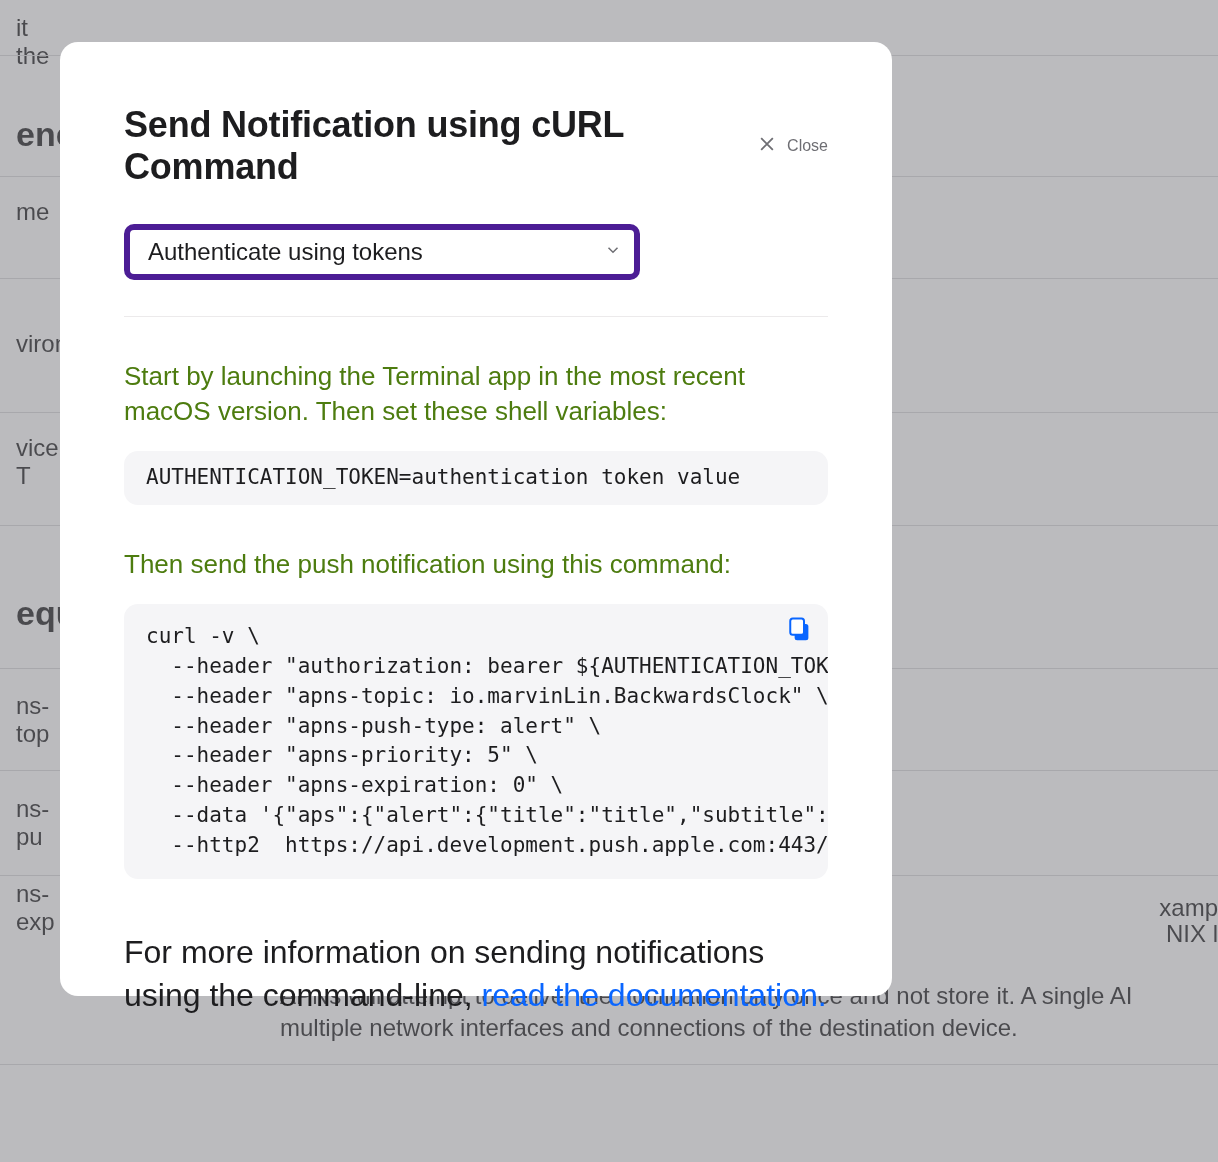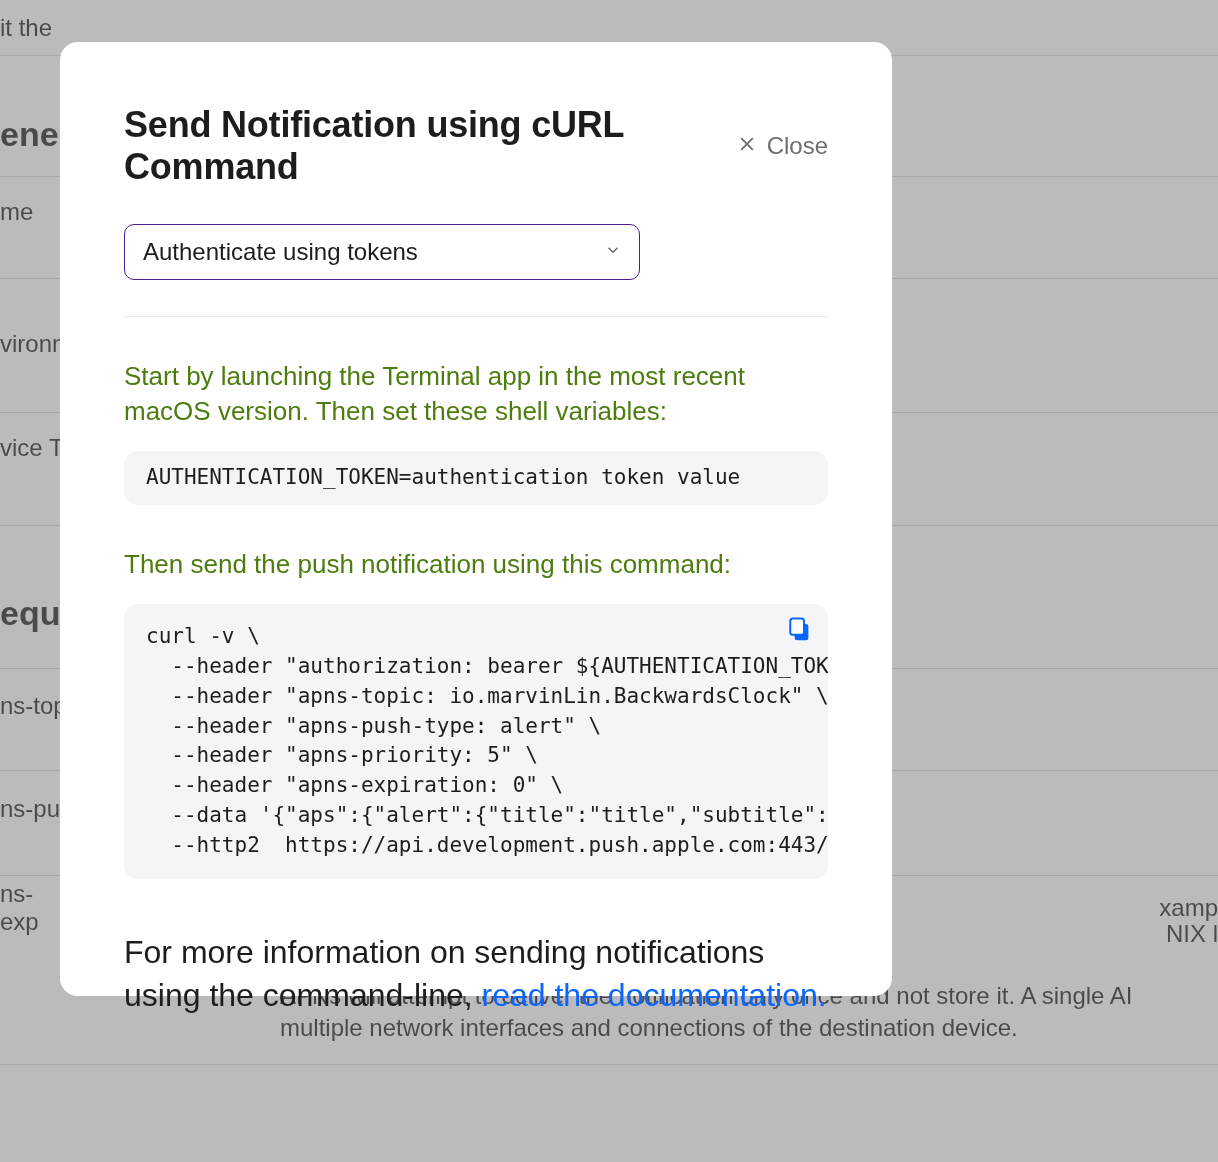--- a/index.html
+++ b/index.html
@@ -63,35 +63,35 @@
     }
     .modal-title {
       font-size: 36px;
       font-weight: 700;
       letter-spacing: -0.2px;
     }
     .close-btn {
       display: flex;
       align-items: center;
       gap: 10px;
-      font-size: 24px;
+      font-size: 16px;
       color: #6e6e73;
       cursor: pointer;
     }
     .close-btn svg { width: 20px; height: 20px; stroke: #6e6e73; stroke-width: 2.2; }
 
     .select-wrap {
       margin-top: 36px;
       width: 516px;
       position: relative;
     }
     .select {
       width: 100%;
       height: 56px;
-      border: 1px solid #4c1d95;
+      border: 6px solid #4c1d95;
       border-radius: 10px;
       background: #fff;
       padding: 0 48px 0 18px;
       font-size: 24px;
       color: #1d1d1f;
       appearance: none;
       -webkit-appearance: none;
       cursor: pointer;
     }
     .select-chevron {
@@ -144,21 +144,21 @@
       font-size: 32px;
       line-height: 1.35;
       color: #1d1d1f;
     }
     .link { color: #0a66ff; cursor: pointer; }
   </style>
 </head>
 <body>
 
 <div class="bg-page">
-  <div style="padding-left:0; width:68px; overflow:hidden; position:absolute; left:0; top:0; height:1000px;">
+  <div style="padding-left:16px; width:68px; overflow:hidden; position:absolute; left:0; top:0; height:1000px;">
     <div style="position:absolute; top:14px;" class="bg-row-label">it the</div>
     <div style="position:absolute; top:115px; font-size:34px; font-weight:700;">ene</div>
     <div style="position:absolute; top:198px;">me</div>
     <div style="position:absolute; top:330px;">vironn</div>
     <div style="position:absolute; top:434px;">vice T</div>
     <div style="position:absolute; top:594px; font-size:34px; font-weight:700;text-align:center;">equ</div>
     <div style="position:absolute; top:692px;">ns-top</div>
     <div style="position:absolute; top:795px;">ns-pu</div>
     <div style="position:absolute; top:880px;">ns-exp</div>
   </div>

